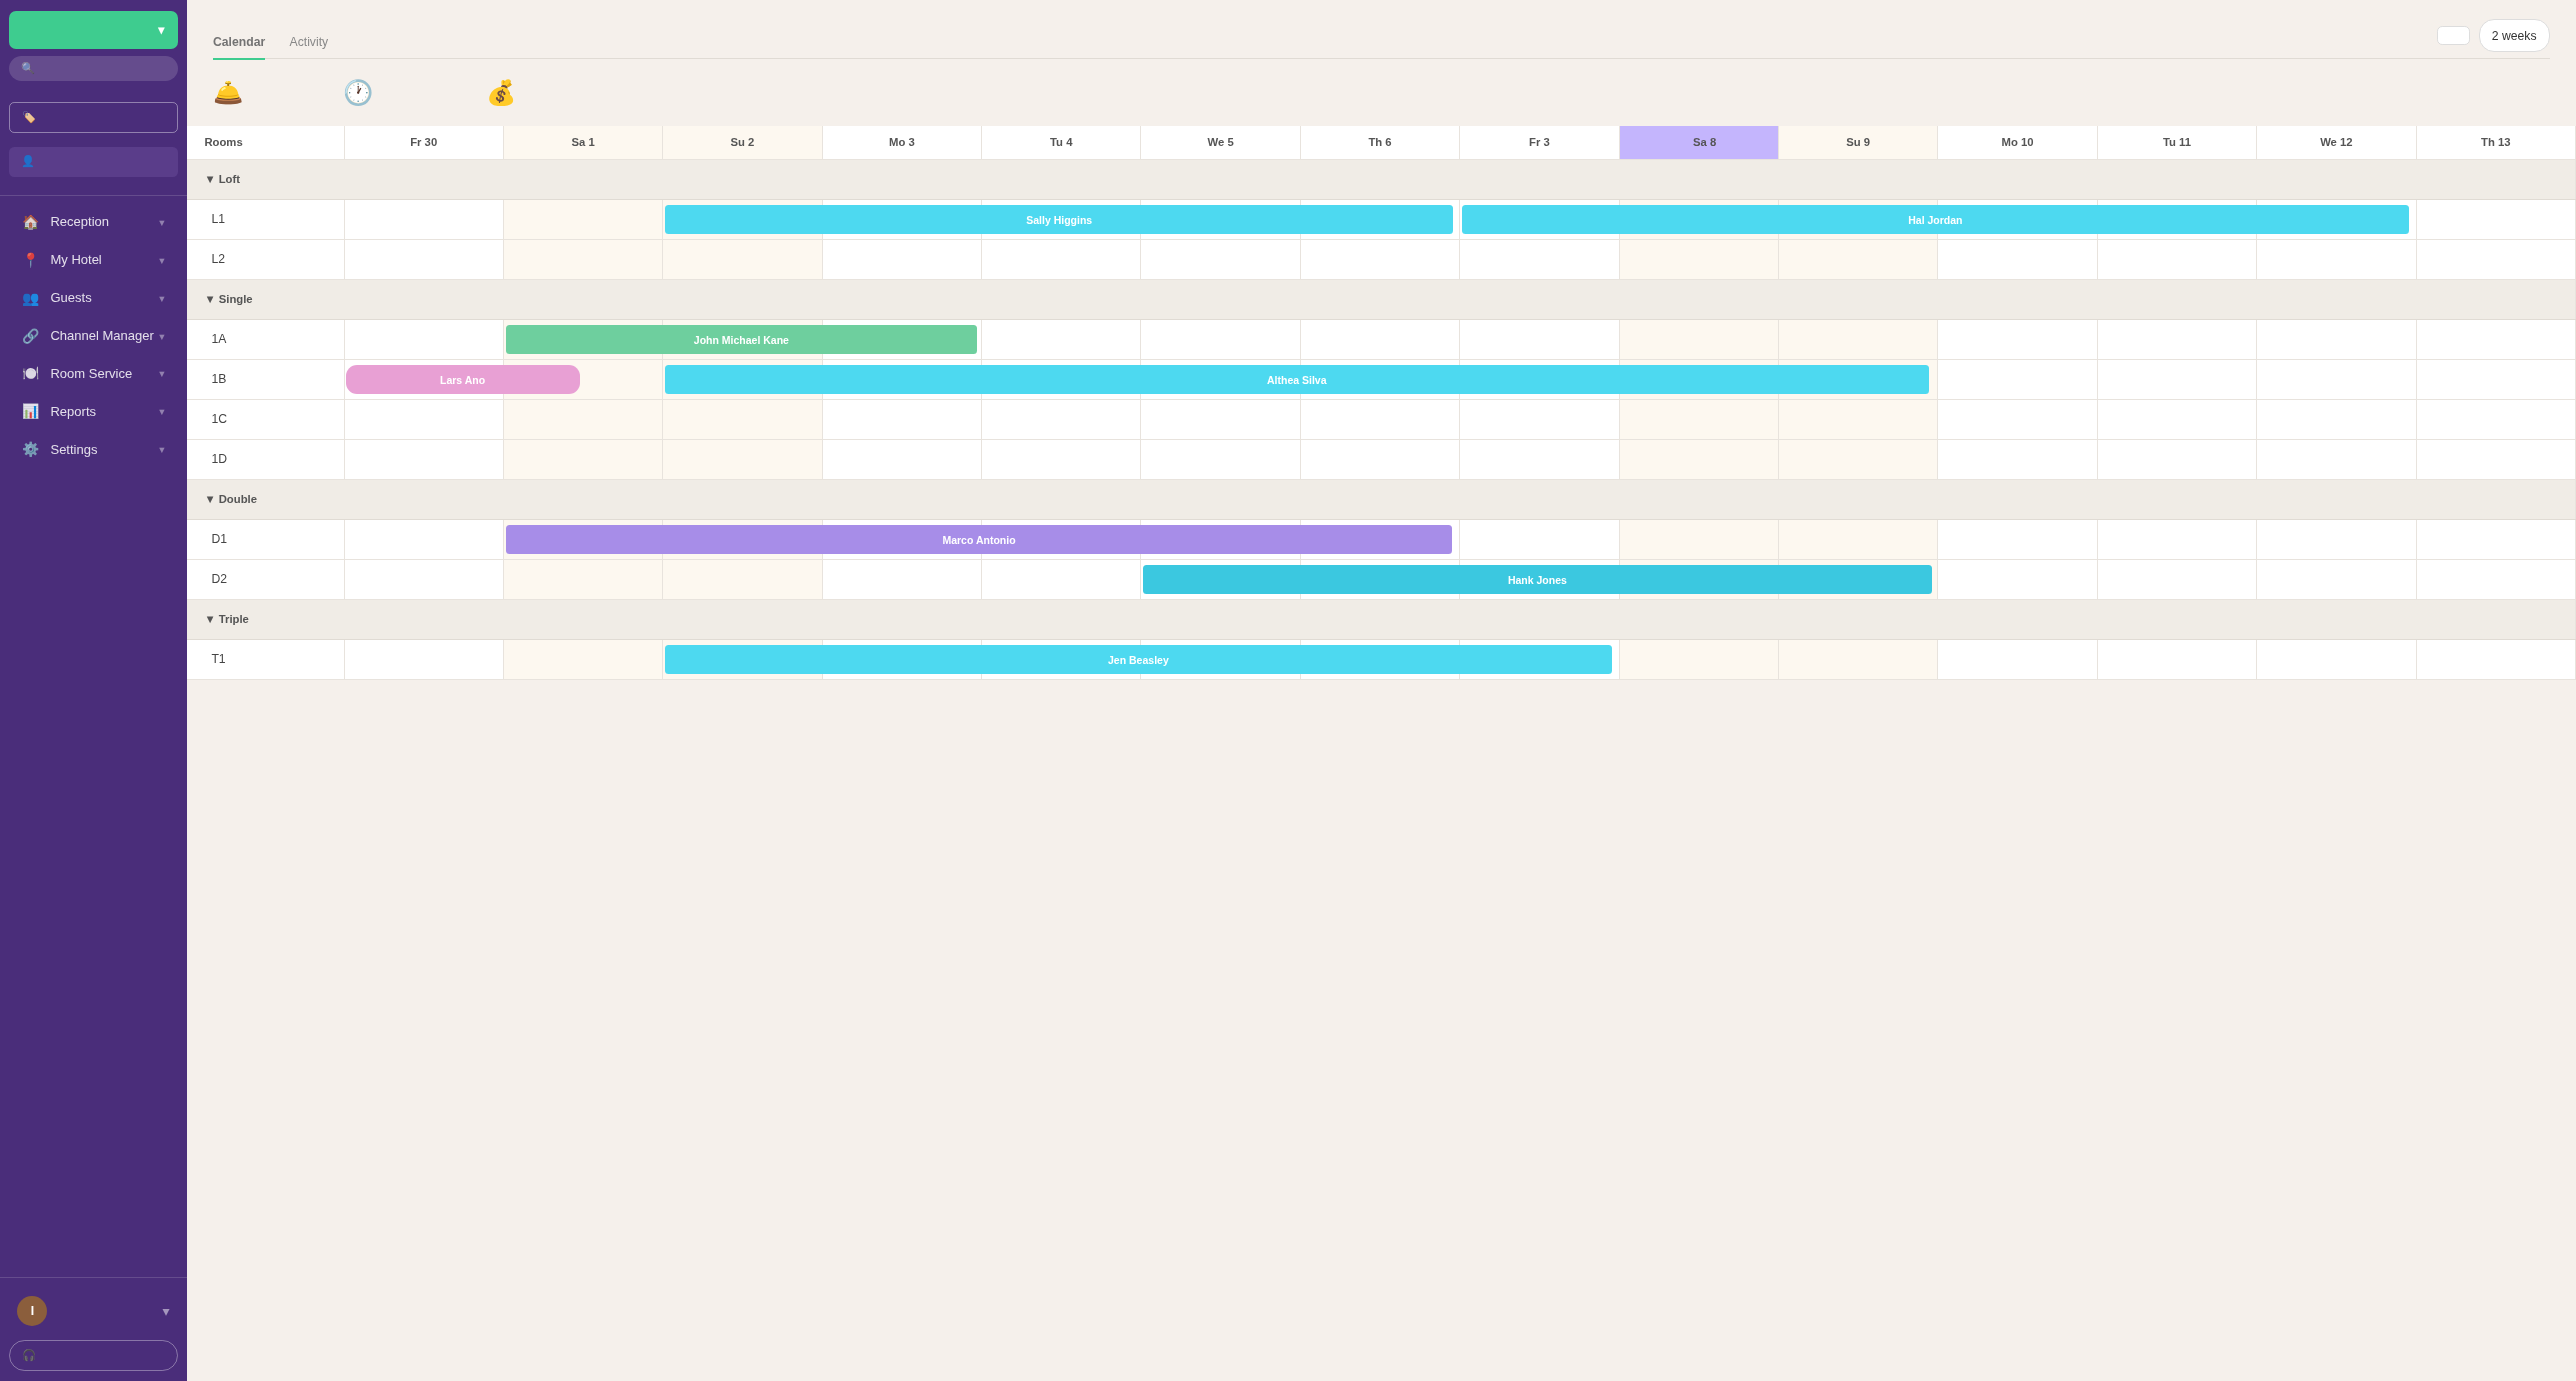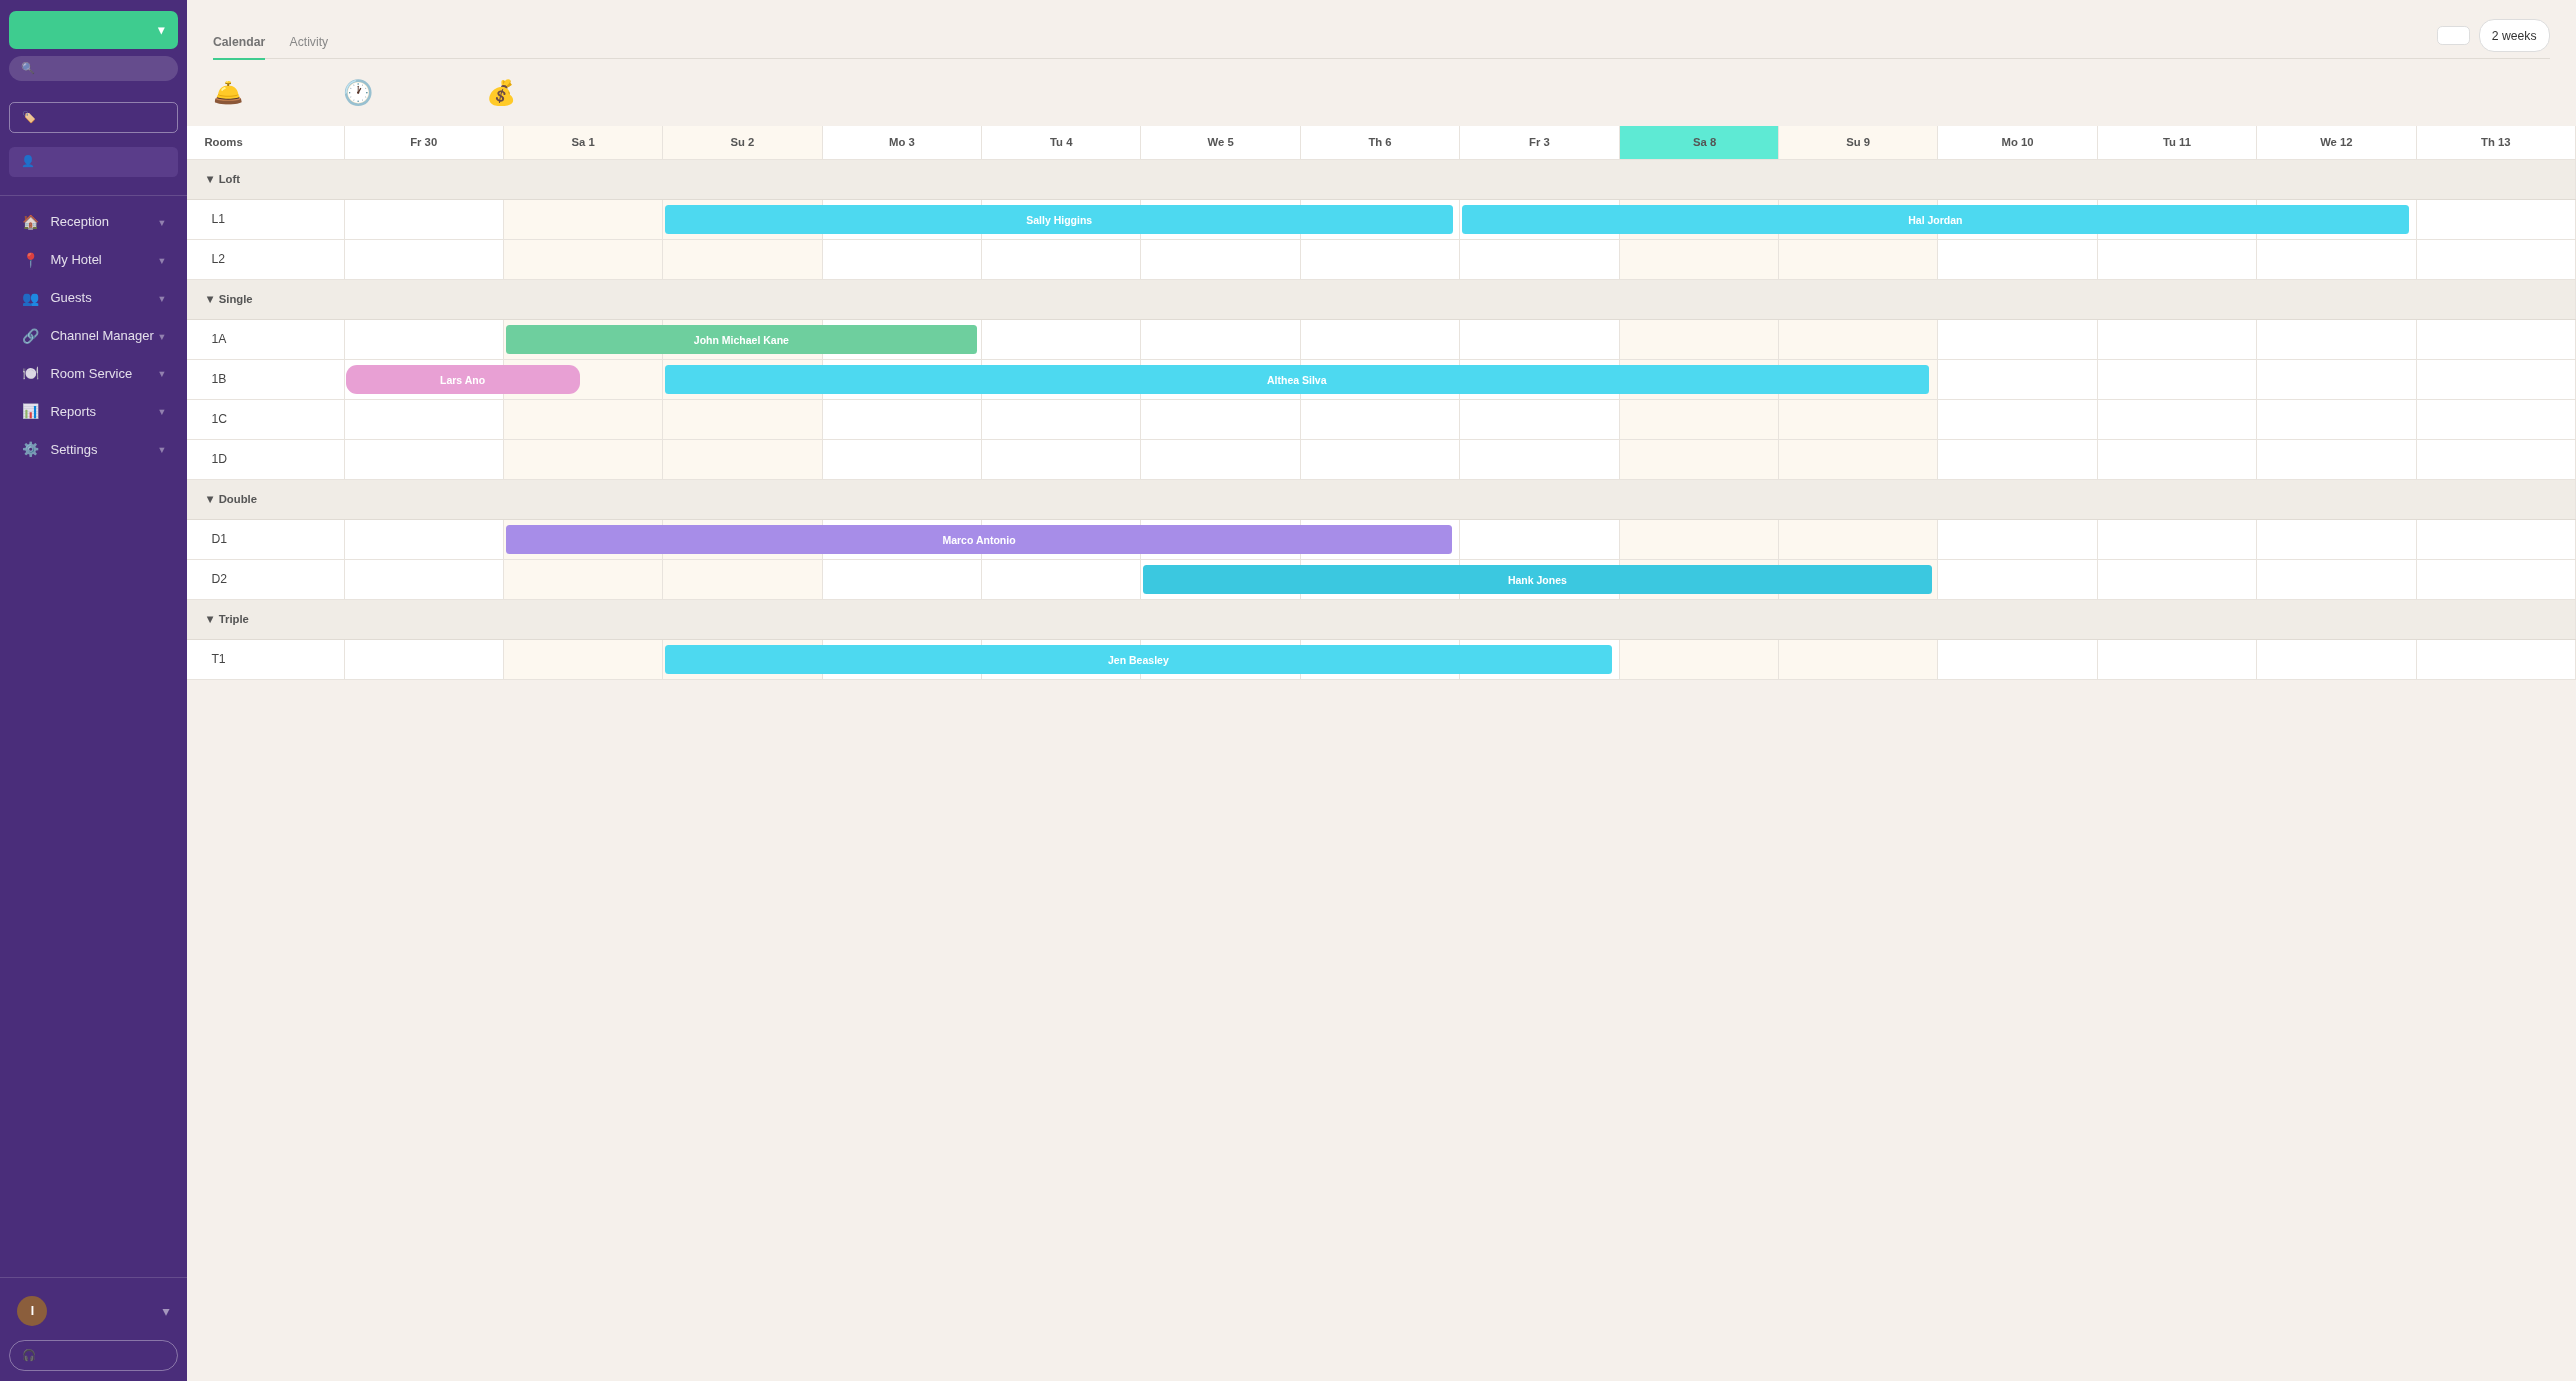--- a/index.html
+++ b/index.html
@@ -439,21 +439,21 @@
             <tr>
               <th class="room-header">Rooms</th>
               <th>Fr 30</th>
               <th style="background: rgb(253, 248, 240);">Sa 1</th>
               <th style="background: rgb(253, 248, 240);">Su 2</th>
               <th>Mo 3</th>
               <th>Tu 4</th>
               <th>We 5</th>
               <th>Th 6</th>
               <th>Fr 3</th>
-              <th style="background: #5eead4; padding-left: 15px;">Sa 8</th>
+              <th style="background: #c4b5fd; padding-left: 15px;">Sa 8</th>
               <th style="background: rgb(253, 248, 240);">Su 9</th>
               <th>Mo 10</th>
               <th>Tu 11</th>
               <th>We 12</th>
               <th>Th 13</th>
             </tr>
           </thead>
         <tbody id="cal-body">
             <tr class="section-header">
               <td colspan="15">▼ Loft</td>

